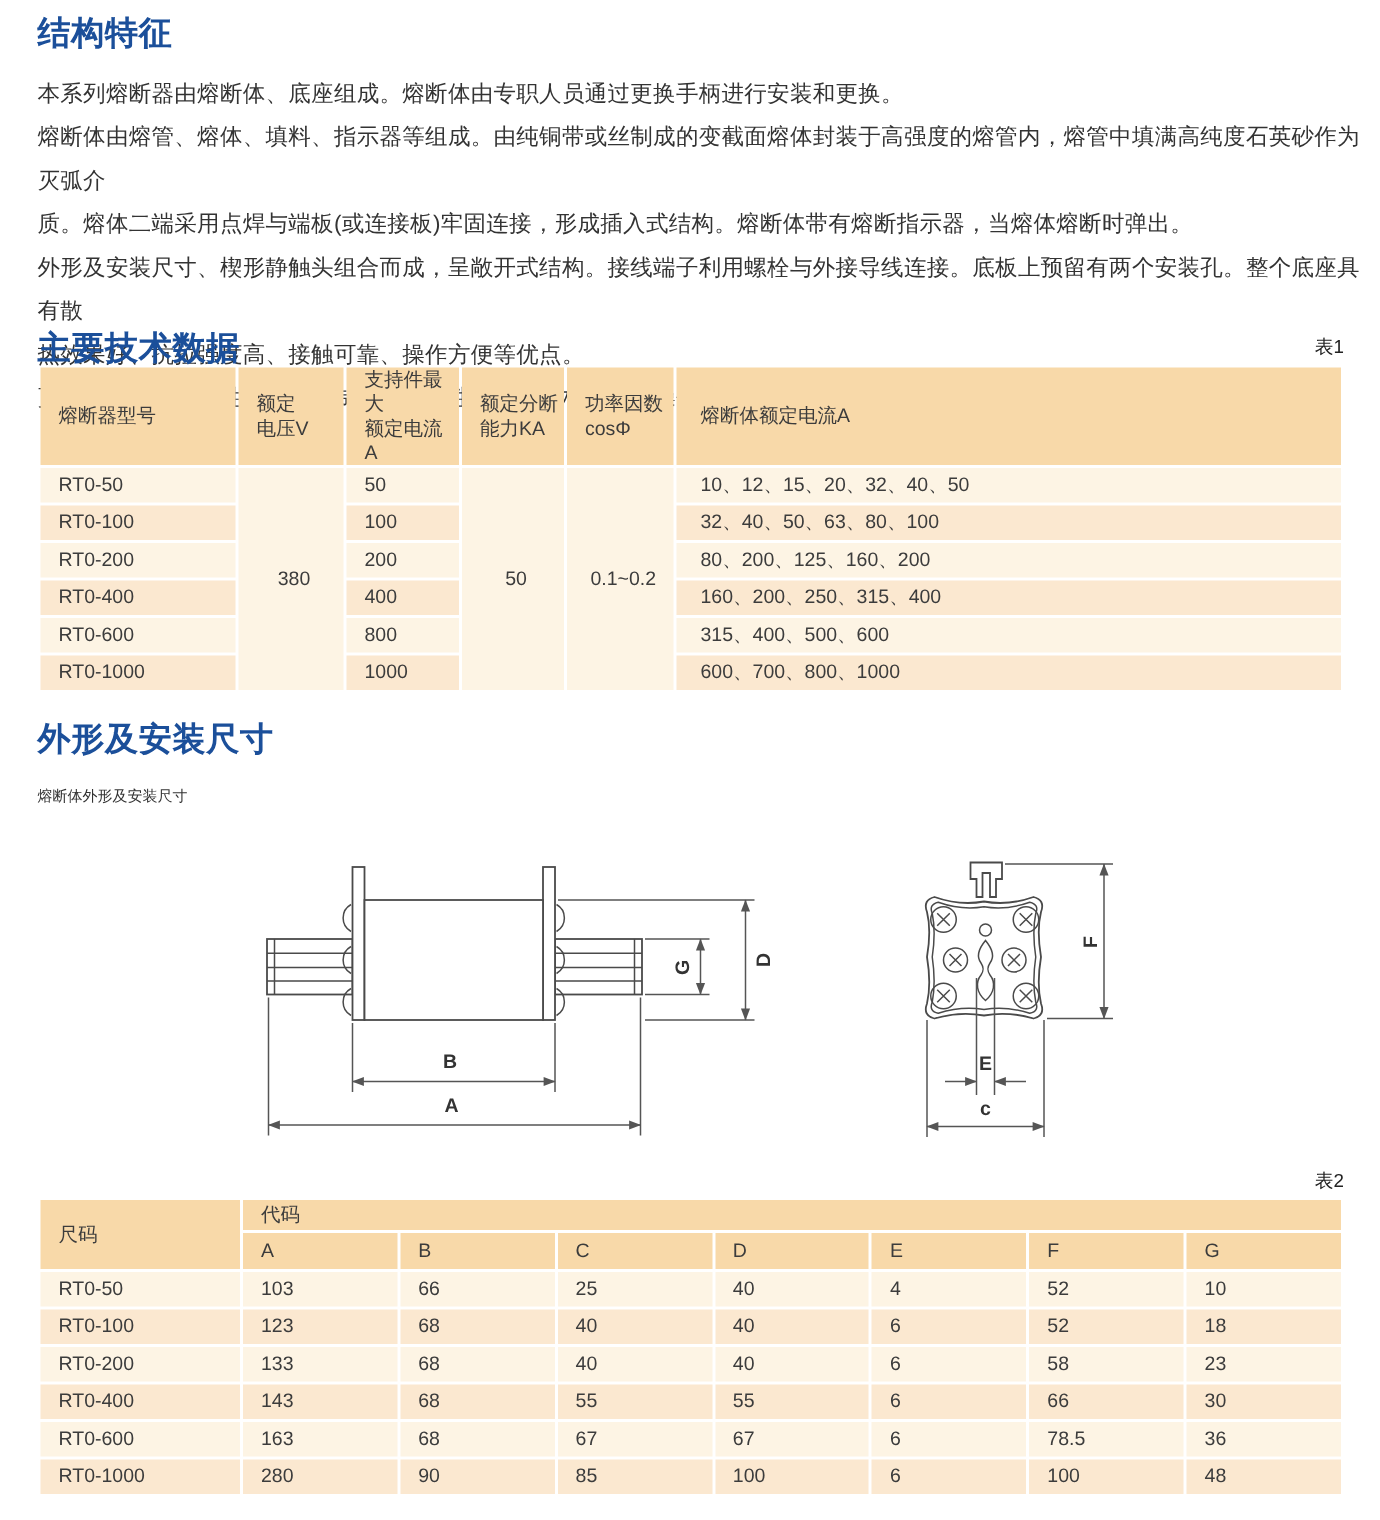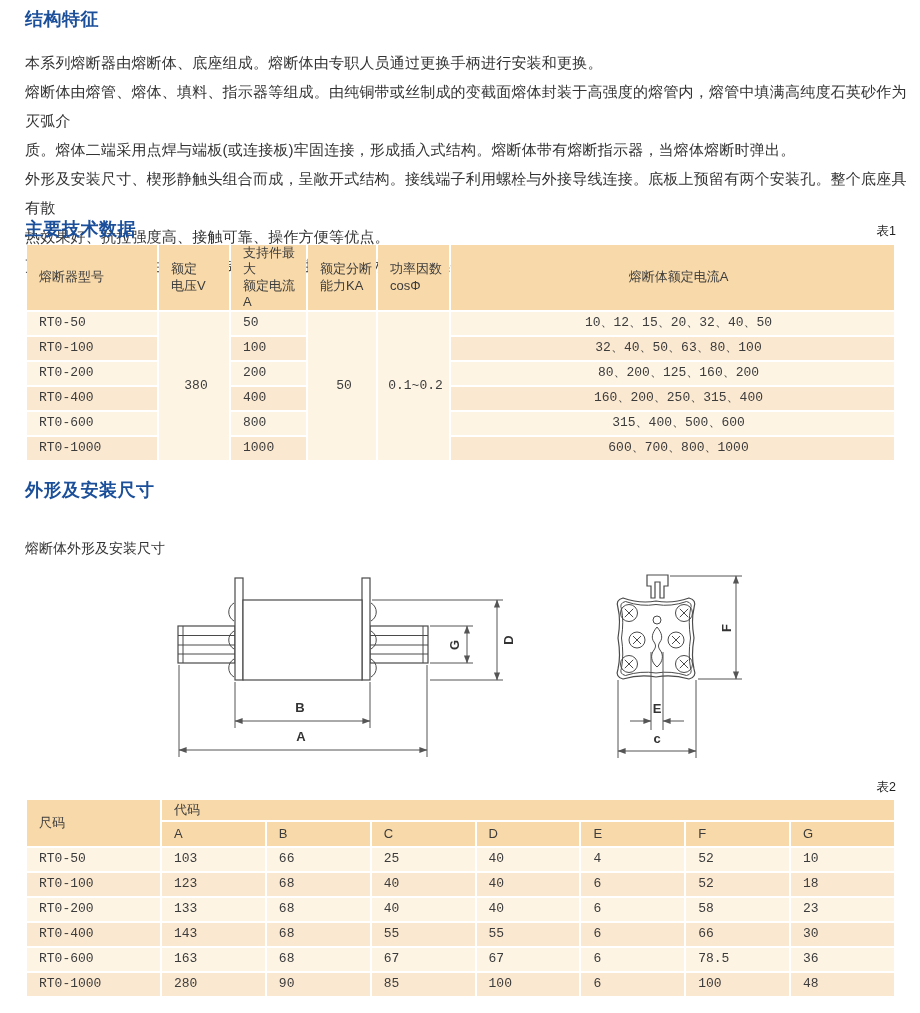--- a/index.html
+++ b/index.html
@@ -13,61 +13,61 @@
   }
   html,body{margin:0;padding:0;background:#fff;}
   #page{
     position:relative;width:920px;height:1013px;overflow:hidden;
     background:var(--page-bg);
     font-family:"Liberation Sans","DejaVu Sans",sans-serif;
     color:var(--text-dark);
   }
   .sec-title{
     position:absolute;left:25px;margin:0;
-    font-size:18px;font-weight:700;color:var(--accent-blue);
+    font-size:22px;font-weight:700;color:var(--accent-blue);
     letter-spacing:0.5px;
   }
   #title-structure{top:7px;}
   #title-techdata{top:200px;margin-top:17px;}
   #title-dims{top:478px;}
   .body-text{
     position:absolute;left:25px;top:48px;width:893px;
     font-size:15px;line-height:29px;color:var(--text-dark);
     white-space:pre-line;letter-spacing:0.2px;
   }
   .tbl-label{
     position:absolute;right:24px;font-size:12.5px;color:#222;
   }
   #t1-label{top:223px;}
   #t2-label{top:779px;}
   .subtitle{
-    position:absolute;left:25px;top:540px;font-size:14px;color:var(--text-dark);font-family:Liberation Serif, serif;
+    position:absolute;left:25px;top:524px;font-size:10px;color:var(--text-dark);font-family:Liberation Serif, serif;
   }
   table{
     position:absolute;left:25px;width:871px;
     border-collapse:separate;border-spacing:2px;table-layout:fixed;
     background:transparent;
   }
   #table1{top:243px;}
   #table2{top:798px;}
   th,td{
     font-size:13px;font-weight:400;color:var(--table-text);
     text-align:left;vertical-align:middle;padding:0 4px 0 12px;
     overflow:hidden;white-space:pre-line;line-height:1.25;
   }
   thead th{background:var(--table-header-bg);}
   #table1 thead th{height:46px;}
   #table2 thead tr.group-row th{height:20px;}
   #table2 thead tr.code-row th{height:24px;}
-  tbody tr{height:23px;font-family:Liberation Mono, monospace;}
+  tbody tr{height:23px;}
   tbody tr.rowA td{background:var(--row-light);}
   tbody tr.rowB td{background:var(--row-dark);}
   td.m{background:var(--row-light) !important;}
   .center{text-align:center;padding-left:8px;}
-  td.cur, th.cur{padding-left:16px;text-align:center;}
+  td.cur, th.cur{padding-left:16px;}
   #drawing-svg{position:absolute;left:0;top:552px;}
   .obj{fill:none;stroke:#4a4a4a;stroke-width:1.2;}
   .objw{fill:#ffffff;stroke:#4a4a4a;stroke-width:1.2;}
   .thin{fill:none;stroke:#4a4a4a;stroke-width:1;}
   .dim{fill:none;stroke:#555555;stroke-width:1;}
   .dimlbl{font-family:"Liberation Sans",sans-serif;font-size:13px;font-weight:700;fill:#333333;}
 </style>
 </head>
 <body>
 

